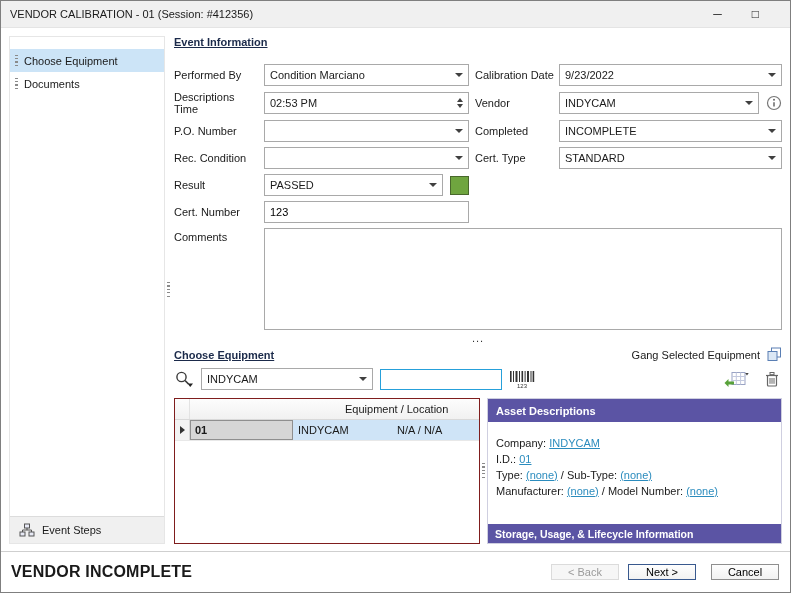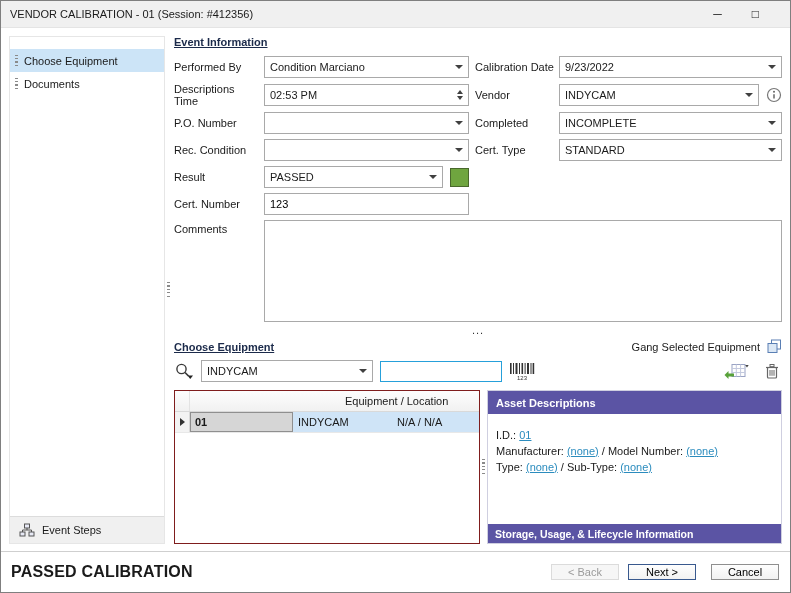--- a/index.html
+++ b/index.html
@@ -22,21 +22,21 @@
   .side-item.selected { background: #cce4f7; }
   .grip { width: 3px; height: 11px; flex: 0 0 auto;
           background-image: repeating-linear-gradient(to bottom,#8a8a8a 0 1.2px,transparent 1.2px 3.2px); }
   .side-footer { margin-top: auto; height: 27px; background: #f0f0f0; border-top: 1px solid #dcdcdc;
                  display: flex; align-items: center; gap: 7px; padding: 0 9px; }
   .vsplit { flex: 0 0 7px; display: flex; align-items: center; justify-content: center; }
   .grip-tall { width: 3px; height: 16px;
           background-image: repeating-linear-gradient(to bottom,#8a8a8a 0 1.2px,transparent 1.2px 3.4px); }
   
   .main { flex: 1; display: flex; flex-direction: column; min-width: 0; padding-left: 2px; }
-  .section-heading { font-weight: bold; text-decoration: underline; color: #1b2a4a; margin-bottom: 8px; }
+  .section-heading { font-weight: bold; text-decoration: underline; color: #1b2a4a; margin-bottom: 16px; }
   .form { display: grid; grid-template-columns: 90px 205px 90px 1fr; row-gap: 5px; align-items: center; }
   .lbl { padding-right: 4px; }
   .lbl.r { padding-left: 6px; }
   .combo { height: 22px; border: 1px solid #a9a9a9; background: #fff;
            display: flex; align-items: center; gap: 4px; padding: 0 5px; cursor: default; }
   .combo .val { flex: 1; overflow: hidden; white-space: nowrap; }
   .arrow-down { width: 0; height: 0; border-left: 4px solid transparent; border-right: 4px solid transparent;
                 border-top: 4px solid #404040; flex: 0 0 auto; }
   .spinner { margin-left: auto; display: flex; flex-direction: column; gap: 2px; align-items: center; }
   .tri-up { width: 0; height: 0; border-left: 3.5px solid transparent; border-right: 3.5px solid transparent;
@@ -295,44 +295,48 @@
         </div>
 
         <div class="vsplit">
           <span class="grip-tall"></span>
         </div>
 
         <div class="asset">
           <div class="asset-header">Asset Descriptions</div>
           <div class="asset-body">
             <div class="asset-line">
+              <span>Company:</span>
+              <a class="link">INDYCAM</a>
+            </div>
+            <div class="asset-line">
               <span>I.D.:</span>
               <a class="link">01</a>
+            </div>
+            <div class="asset-line">
+              <span>Type:</span>
+              <a class="link">(none)</a>
+              <span>/ Sub-Type:</span>
+              <a class="link">(none)</a>
             </div>
             <div class="asset-line">
               <span>Manufacturer:</span>
               <a class="link">(none)</a>
               <span>/ Model Number:</span>
               <a class="link">(none)</a>
             </div>
-            <div class="asset-line">
-              <span>Type:</span>
-              <a class="link">(none)</a>
-              <span>/ Sub-Type:</span>
-              <a class="link">(none)</a>
-            </div>
           </div>
           <div class="storage-bar">Storage, Usage, &amp; Lifecycle Information</div>
         </div>
       </div>
     </div>
   </div>
 
   <div class="footer">
-    <span class="wizard-title">PASSED CALIBRATION</span>
+    <span class="wizard-title">VENDOR INCOMPLETE</span>
     <div class="btn-group">
       <button class="btn disabled">&lt; Back</button>
       <button class="btn default">Next &gt;</button>
       <button class="btn cancel">Cancel</button>
     </div>
   </div>
 
 </div>
 
 </body></html>

